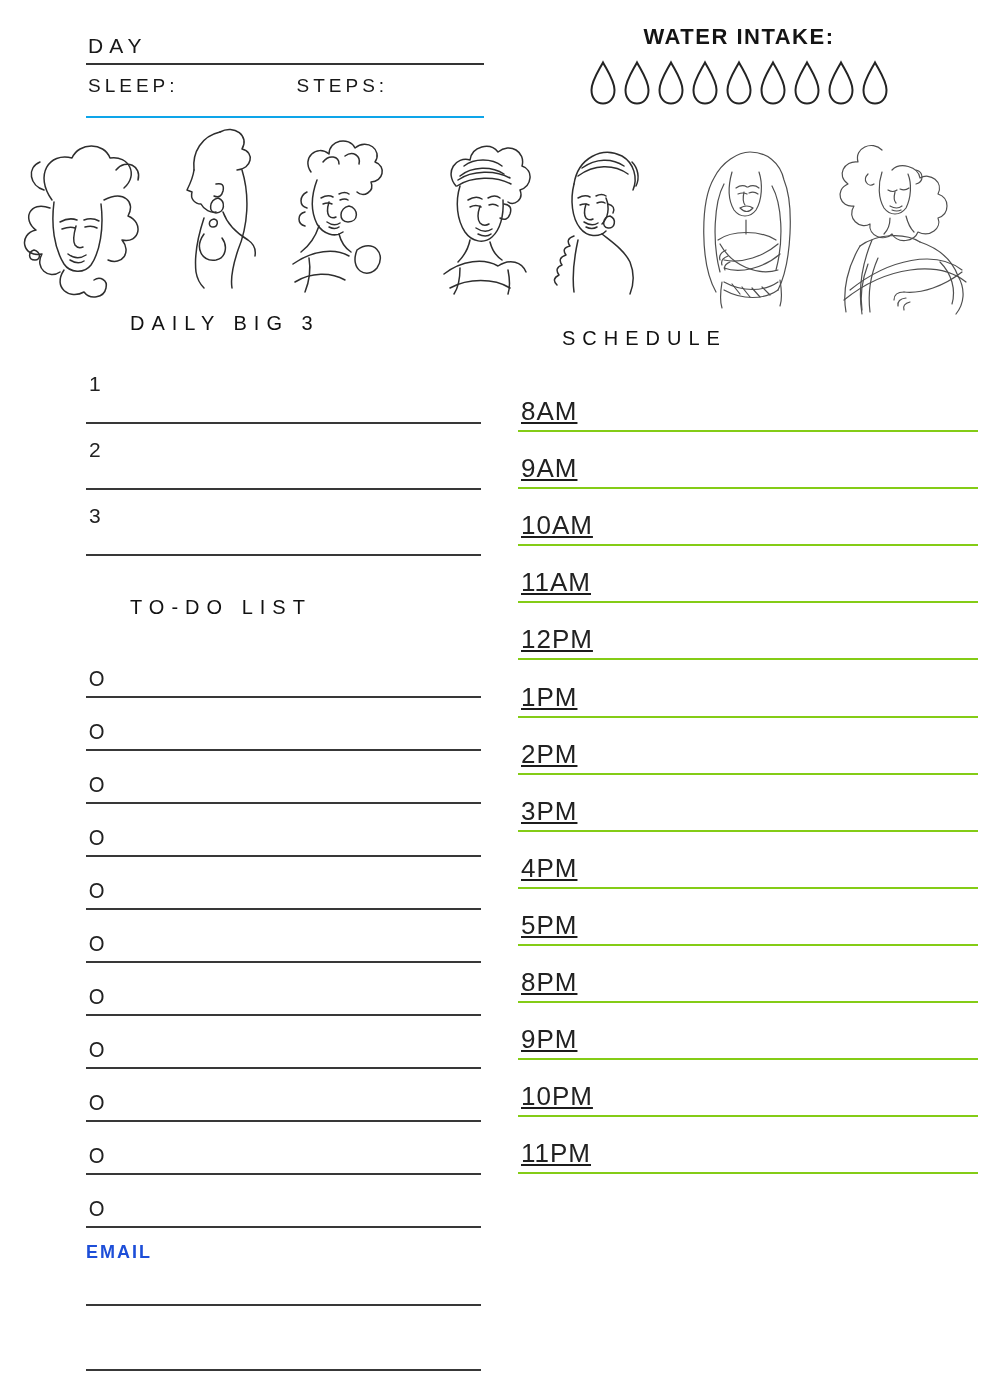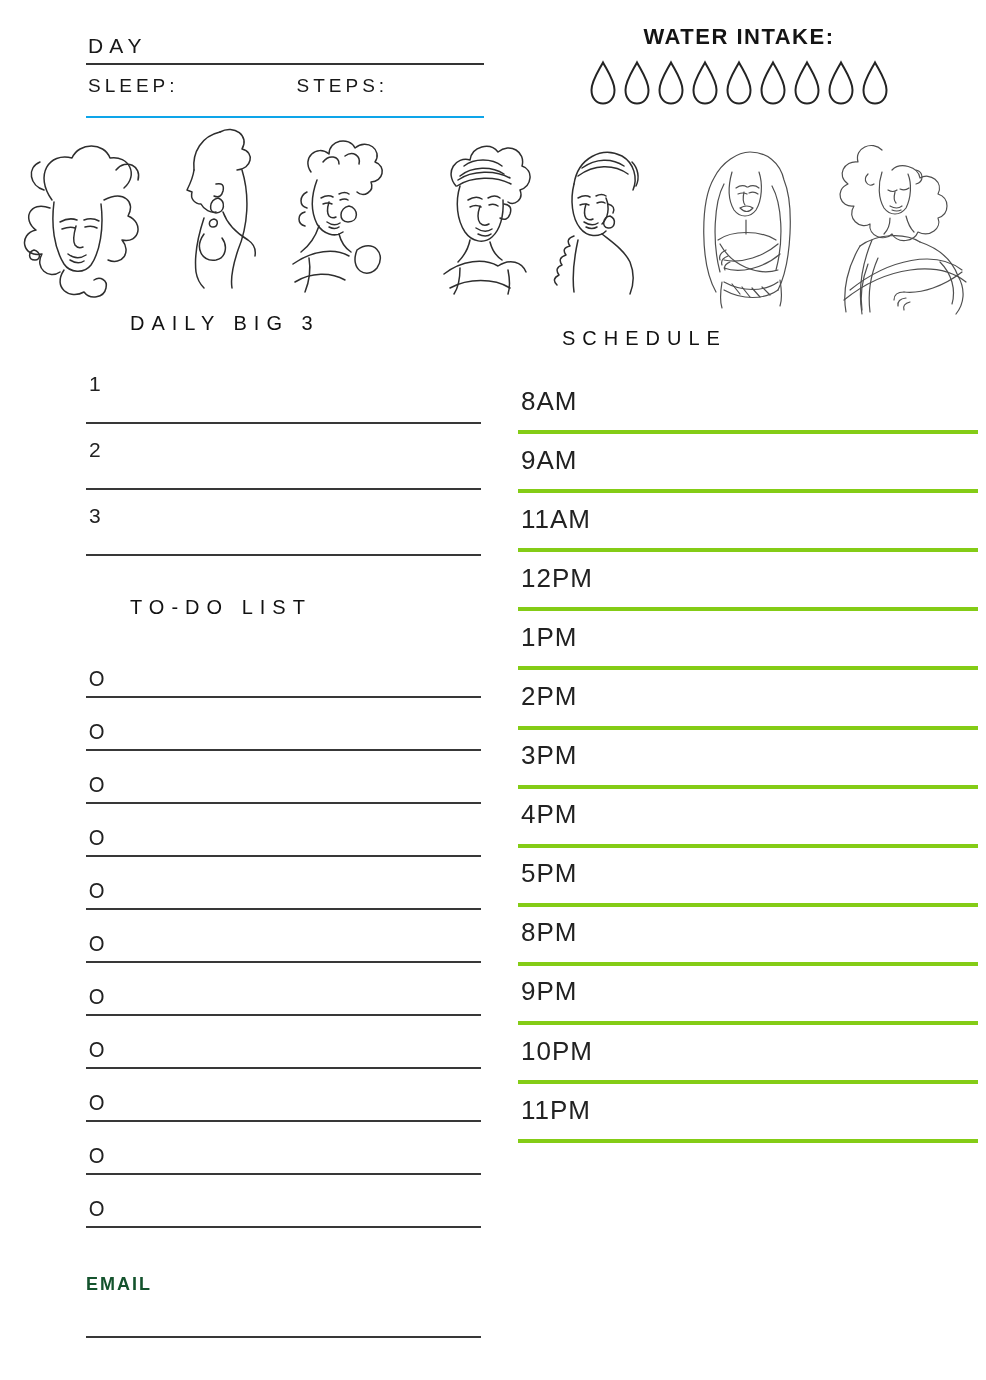--- a/index.html
+++ b/index.html
@@ -42,29 +42,29 @@
   .sec-title{position:absolute;font-size:20px;letter-spacing:7px;color:#121212;white-space:nowrap;margin-left:44px;}
   #big3-title{left:86px;top:312px;}
   #schedule-title{left:518px;top:327px;}
   #todo-title{left:86px;top:596px;}
   
   .big3-rows{position:absolute;left:86px;top:358px;width:395px;}
   .brow{height:64px;border-bottom:2px solid #383838;display:flex;align-items:flex-end;}
   .bnum{font-size:21px;color:#222;padding:0 0 26px 3px;}
   
   .schedule-rows{position:absolute;left:518px;top:375px;width:460px;}
-  .srow{height:55.1px;border-bottom:4px solid #84cc16;display:flex;align-items:center;}
+  .srow{height:55.1px;border-bottom:2px solid #84cc16;display:flex;align-items:flex-end;text-decoration:underline;}
   .stime{font-size:26px;letter-spacing:1px;color:#222;padding:0 0 3px 3px;}
   
   .todo-rows{position:absolute;left:86px;top:645px;width:395px;}
   .trow{height:51px;border-bottom:2px solid #383838;display:flex;align-items:flex-end;}
   .tbullet{font-size:22px;color:#222;padding:0 0 4px 3px;transform:scaleX(.92);transform-origin:left bottom;}
   
   .email-block{position:absolute;left:86px;top:1242px;width:395px;}
-  .email-title{font-size:18px;letter-spacing:2px;color:#14532d;font-weight:bold;margin-top:32px;}
+  .email-title{font-size:18px;letter-spacing:2px;color:#1d4ed8;font-weight:bold;}
   .eline{height:0;border-bottom:2px solid #383838;}
   .eline.first{margin-top:41px;}
   .eline.next{margin-top:63px;}
 </style>
 </head>
 <body>
 
 <div class="page">
 
   <div class="day-row">
@@ -235,20 +235,23 @@
     </div>
 
   <div class="schedule-rows">
       <div class="srow">
         <span class="stime">8AM</span>
       </div>
       <div class="srow">
         <span class="stime">9AM</span>
       </div>
       <div class="srow">
+        <span class="stime">10AM</span>
+      </div>
+      <div class="srow">
         <span class="stime">11AM</span>
       </div>
       <div class="srow">
         <span class="stime">12PM</span>
       </div>
       <div class="srow">
         <span class="stime">1PM</span>
       </div>
       <div class="srow">
         <span class="stime">2PM</span>

